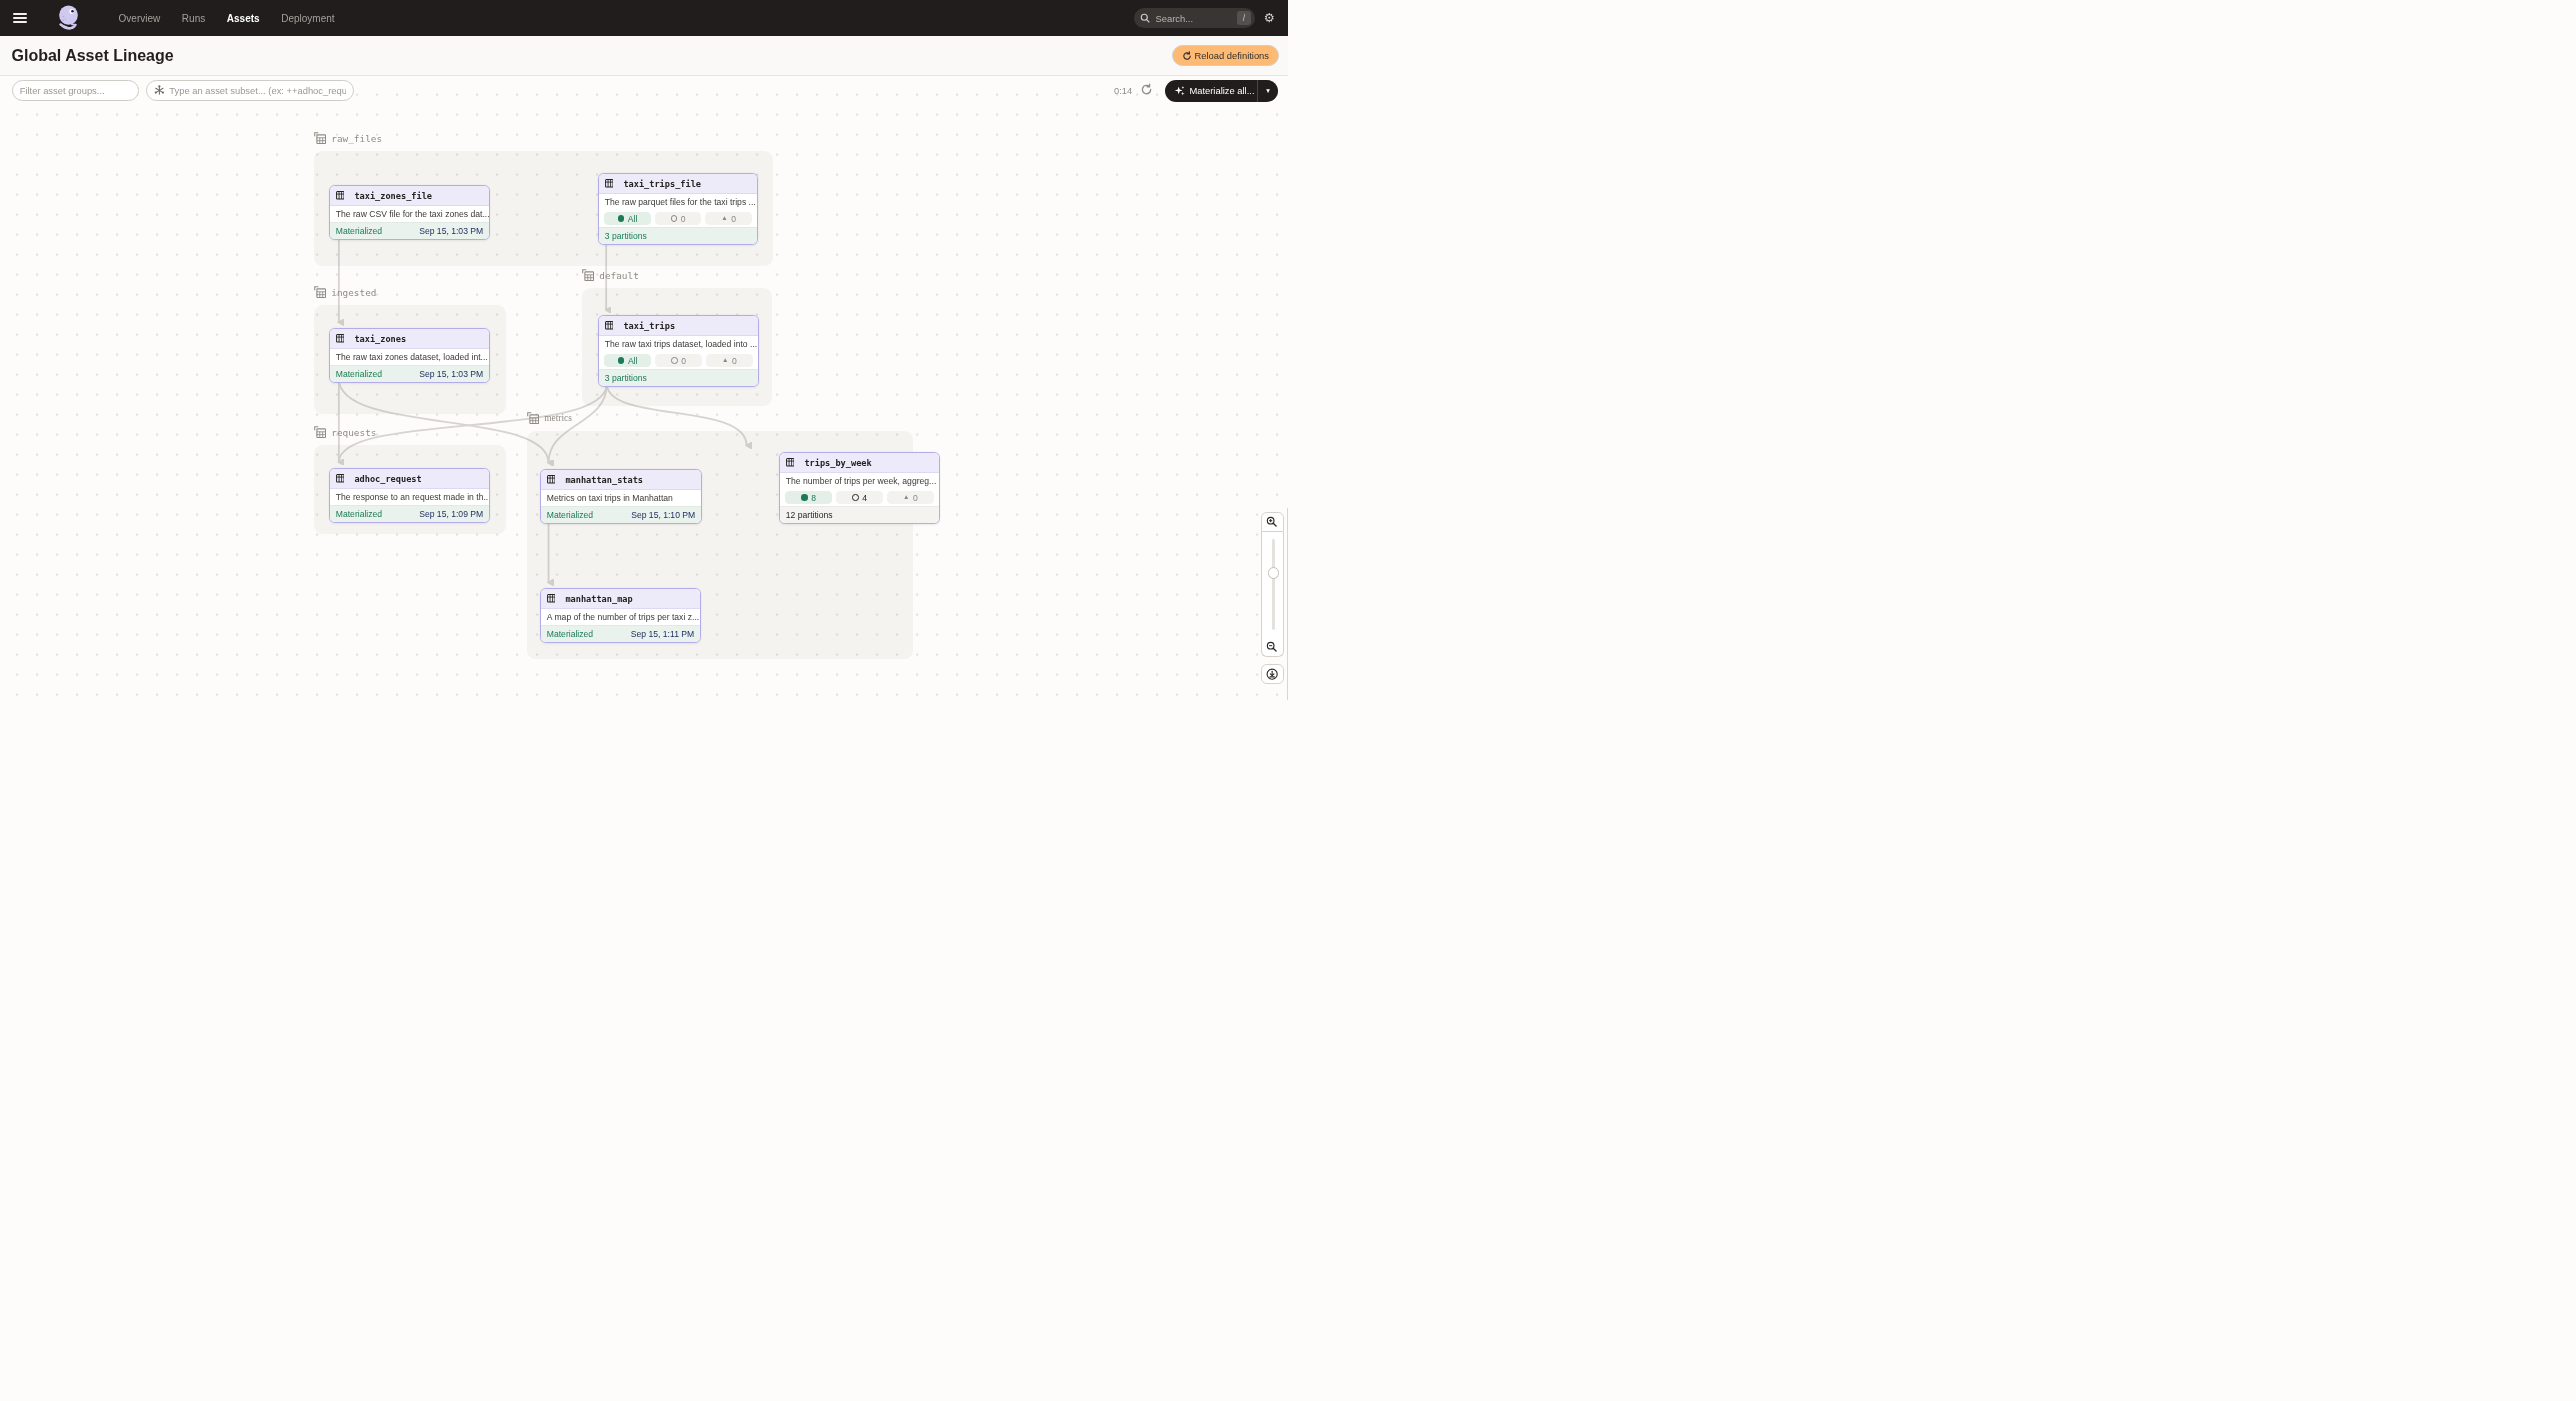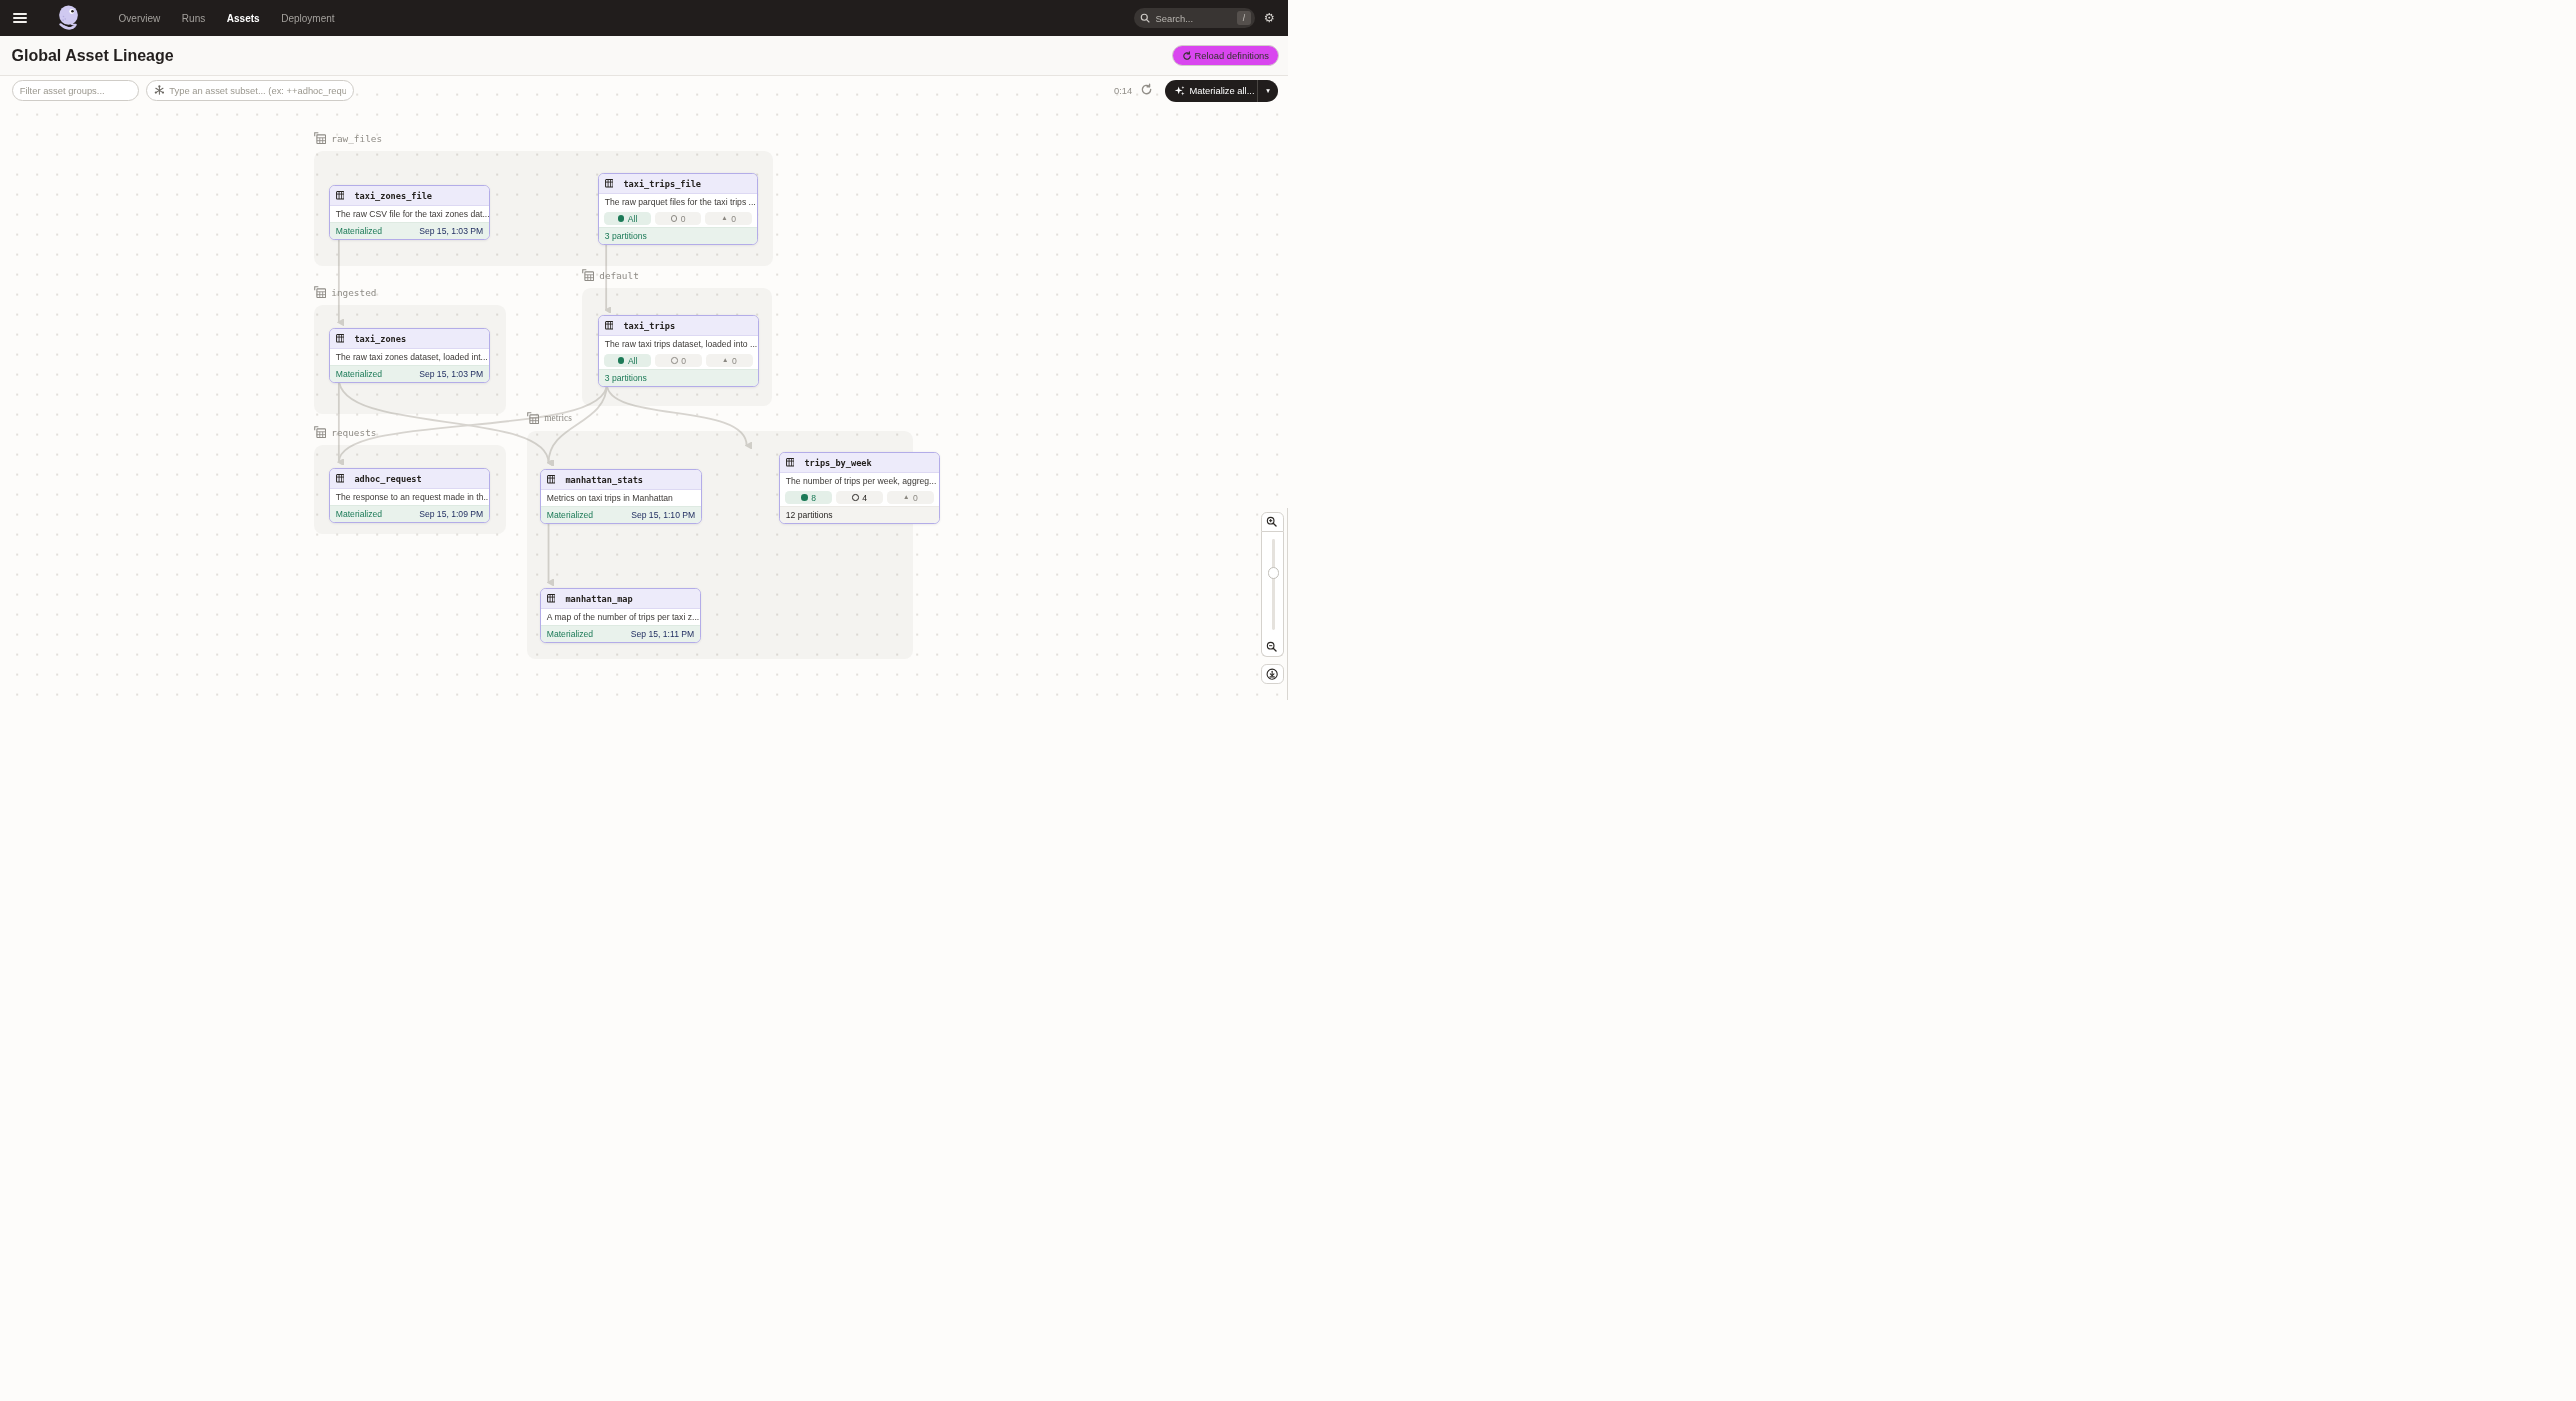--- a/index.html
+++ b/index.html
@@ -17,21 +17,21 @@
   .search-pill { width:121px; height:20px; background:#393533; border-radius:10px; display:flex; align-items:center; padding:0 3.6px 0 2.9px; }
   .search-pill .mag { width:16px; height:16px; border-radius:50%; display:flex; align-items:center; justify-content:center; }
   .search-pill input { background:transparent; border:none; outline:none; color:#B9B6B1; font-size:9.4px; width:69px; margin-left:2.9px; font-family:"Liberation Sans",sans-serif; }
   .search-pill input::placeholder { color:#B9B6B1; }
   .slash-badge { margin-left:auto; width:14.4px; height:14.4px; background:#55504D; border-radius:2.9px; color:#C9C6C1; font-size:8.6px; display:flex; align-items:center; justify-content:center; }
   .gear { width:29px; text-align:center; color:#D8D5D1; font-size:12.3px; cursor:pointer; margin-right:4.3px; }
 
   
   .page-header { position:absolute; left:0; top:36px; width:1288px; height:40px; background:#FAF9F7; border-bottom:0.7px solid #E7E4E0; display:flex; align-items:center; }
   .page-title { font-size:16px; font-weight:700; color:#231F1E; margin-left:11.5px; }
-  .reload-btn { margin-left:auto; margin-right:8.6px; height:21px; padding:0 9.4px; background:#d946ef; border:0.7px solid #D2CFCA; border-radius:10.8px; display:flex; align-items:center; gap:2px; font-size:9.4px; color:#33302E; cursor:pointer; }
+  .reload-btn { margin-left:auto; margin-right:8.6px; height:21px; padding:0 9.4px; background:#fdba74; border:0.7px solid #D2CFCA; border-radius:10.8px; display:flex; align-items:center; gap:2px; font-size:9.4px; color:#33302E; cursor:pointer; }
 
   
   .canvas { position:absolute; left:0; top:76px; width:1288px; height:624px;
     background-color:#FDFCFA;
     background-image:radial-gradient(#E2DFDA 1.2px, transparent 1.2px);
     background-size:20px 20px; background-position:7.2px 8.6px; }
 
   
   .toolbar { position:absolute; left:0; top:3.6px; width:1288px; height:23px; }
   .tb-input { position:absolute; height:21.6px; background:#FFFFFF; border:0.7px solid #CFCCC7; border-radius:10.8px; display:flex; align-items:center; padding:0 7.2px; }

